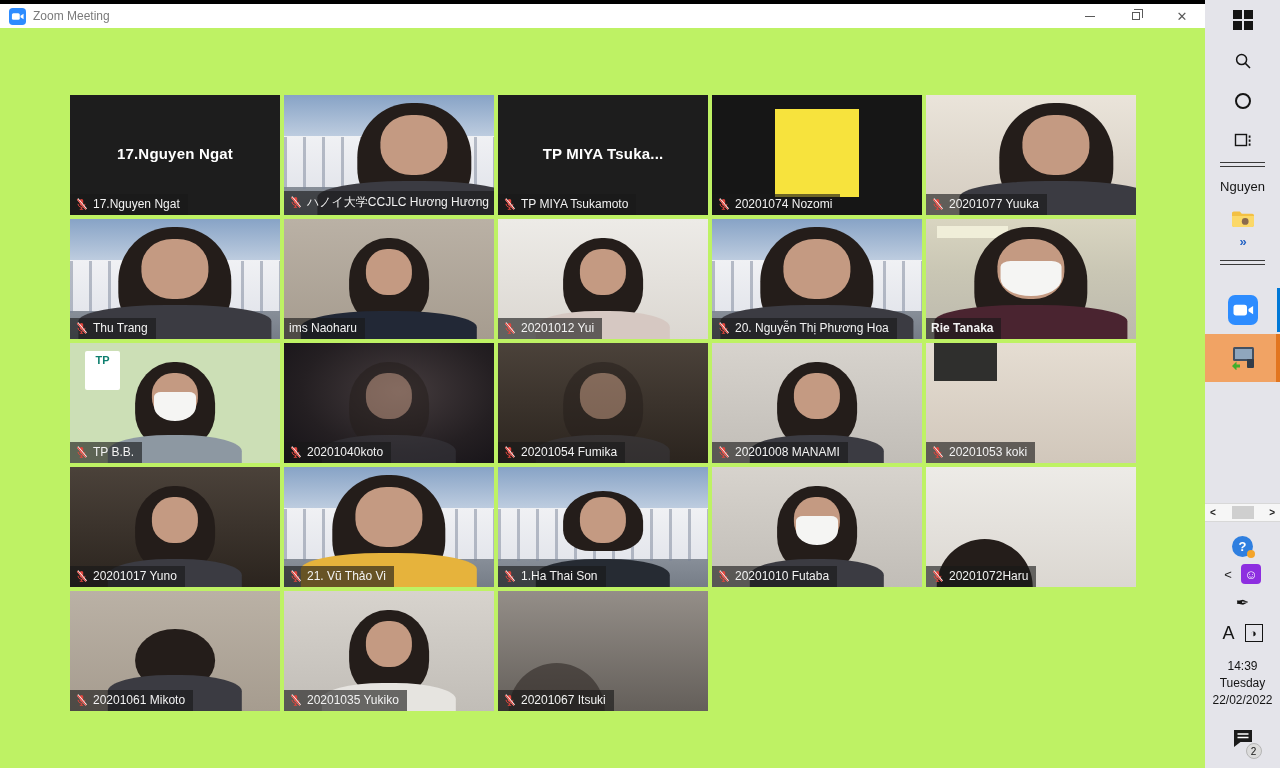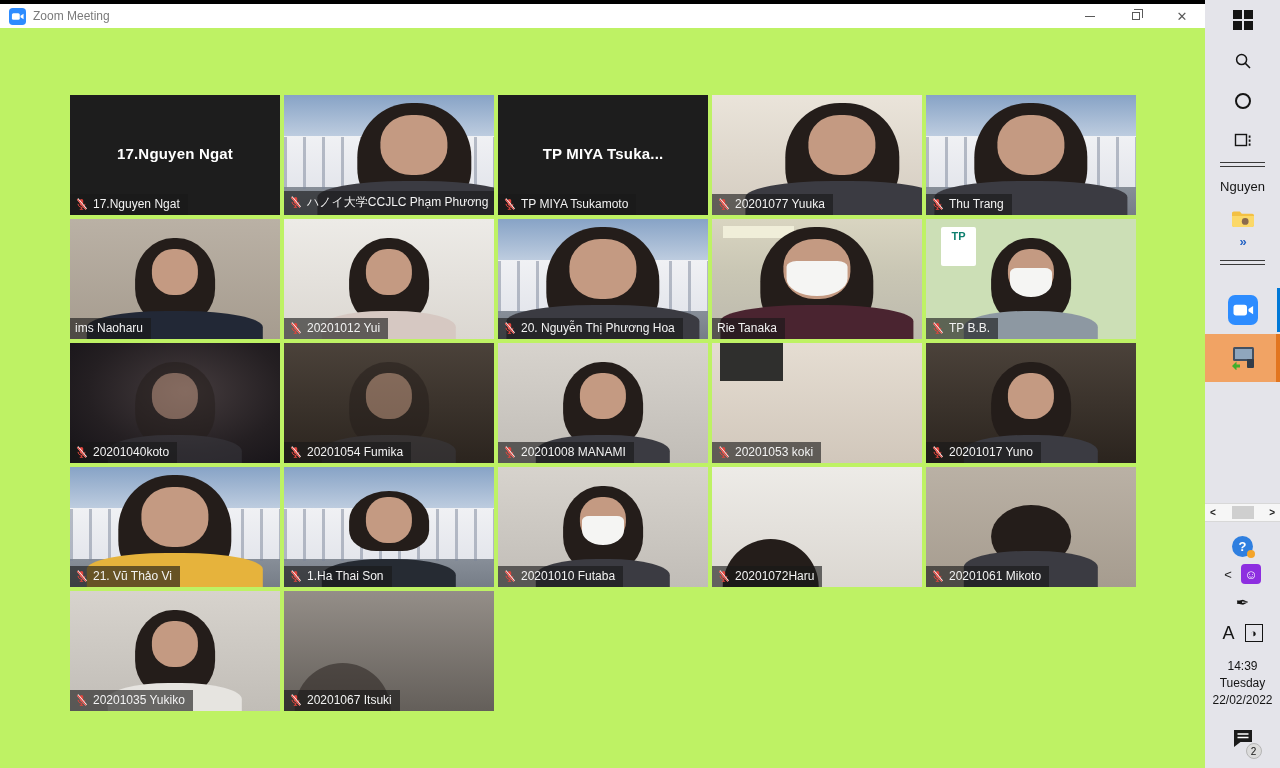--- a/index.html
+++ b/index.html
@@ -17,21 +17,21 @@
   .glyph-min { width:10px; height:1px; background:#5a5a5a; display:block; }
   .glyph-restore { width:8px; height:8px; border:1px solid #5a5a5a; position:relative; display:block; }
   .glyph-restore::before { content:''; position:absolute; left:1px; top:-4px; width:8px; height:8px;
                            border-top:1px solid #5a5a5a; border-right:1px solid #5a5a5a; }
   .glyph-close { font-size:13px; color:#5a5a5a; line-height:1; }
 
   
   .stage { position:absolute; left:70px; top:91px; width:1066px;
            display:grid; grid-template-columns:repeat(5,210px); grid-auto-rows:120px; gap:4px; }
   .tile { position:relative; overflow:hidden; background:#1c1c1c; }
-  .tile.active { outline:3px solid #bdd952; outline-offset:-3px; }
+  .tile.active { outline:3px solid #bdd952; outline-offset:-3px;font-weight:bold; }
   .video { position:absolute; inset:0; }
 
   
   .sc-dark { background:#1d1d1d; }
   .sc-building { background:
       repeating-linear-gradient(90deg, rgba(122,132,152,.5) 0 3px, rgba(0,0,0,0) 3px 19px) 0 42px/100% 52px no-repeat,
       linear-gradient(180deg,#87a3c6 0%,#bdccdf 34%,#f0f1f4 34%,#e4e6ec 77%,#878e98 77%,#767d87 100%); }
   .sc-room-beige { background:linear-gradient(180deg,#eae4da 0%,#d4ccc0 100%); }
   .sc-room-tan { background:linear-gradient(180deg,#bab1a5 0%,#a69c8f 100%); }
   .sc-room-white { background:linear-gradient(180deg,#edebe7 0%,#dbd7d1 100%); }
@@ -189,40 +189,54 @@
     </div>
 
     <div class="label">
       <svg class="mic" viewBox="0 0 16 16">
         <path d="M8 1.2c1.3 0 2.1.9 2.1 2.1v4c0 1.2-.8 2.1-2.1 2.1S5.9 8.5 5.9 7.3v-4c0-1.2.8-2.1 2.1-2.1z" fill="#e0443c"></path>
         <path d="M3.8 7.2c0 2.3 1.9 4.2 4.2 4.2s4.2-1.9 4.2-4.2" fill="none" stroke="#e0443c" stroke-width="1.2"></path>
         <path d="M8 11.4v2.1M5.9 13.9h4.2" stroke="#e0443c" stroke-width="1.2"></path>
         <line x1="3.2" y1="1.1" x2="13.8" y2="13.8" stroke="#ffffff" stroke-width="2.4"></line>
         <line x1="2.8" y1="1.4" x2="13.4" y2="14.1" stroke="#e0443c" stroke-width="1.5"></line>
       </svg>
-      <span class="nm">ハノイ大学CCJLC Phạm Phương</span>
+      <span class="nm">ハノイ大学CCJLC Hương Hương</span>
     </div>
   </div>
 
   <div class="tile">
     <div class="video sc-dark"></div>
 
     <div class="center-name">TP MIYA Tsuka...</div>
     <div class="label">
       <svg class="mic" viewBox="0 0 16 16">
         <path d="M8 1.2c1.3 0 2.1.9 2.1 2.1v4c0 1.2-.8 2.1-2.1 2.1S5.9 8.5 5.9 7.3v-4c0-1.2.8-2.1 2.1-2.1z" fill="#e0443c"></path>
         <path d="M3.8 7.2c0 2.3 1.9 4.2 4.2 4.2s4.2-1.9 4.2-4.2" fill="none" stroke="#e0443c" stroke-width="1.2"></path>
         <path d="M8 11.4v2.1M5.9 13.9h4.2" stroke="#e0443c" stroke-width="1.2"></path>
         <line x1="3.2" y1="1.1" x2="13.8" y2="13.8" stroke="#ffffff" stroke-width="2.4"></line>
         <line x1="2.8" y1="1.4" x2="13.4" y2="14.1" stroke="#e0443c" stroke-width="1.5"></line>
       </svg>
       <span class="nm">TP MIYA Tsukamoto</span>
     </div>
   </div>
 
+  <div class="tile">
+    <div class="video sc-yellowcard"></div>
+
+    <div class="label">
+      <svg class="mic" viewBox="0 0 16 16">
+        <path d="M8 1.2c1.3 0 2.1.9 2.1 2.1v4c0 1.2-.8 2.1-2.1 2.1S5.9 8.5 5.9 7.3v-4c0-1.2.8-2.1 2.1-2.1z" fill="#e0443c"></path>
+        <path d="M3.8 7.2c0 2.3 1.9 4.2 4.2 4.2s4.2-1.9 4.2-4.2" fill="none" stroke="#e0443c" stroke-width="1.2"></path>
+        <path d="M8 11.4v2.1M5.9 13.9h4.2" stroke="#e0443c" stroke-width="1.2"></path>
+        <line x1="3.2" y1="1.1" x2="13.8" y2="13.8" stroke="#ffffff" stroke-width="2.4"></line>
+        <line x1="2.8" y1="1.4" x2="13.4" y2="14.1" stroke="#e0443c" stroke-width="1.5"></line>
+      </svg>
+      <span class="nm">20201074 Nozomi</span>
+    </div>
+  </div>
 
   <div class="tile">
     <div class="video sc-room-beige"></div>
     <div class="fig f-right f-big">
       <div class="hair"></div>
       <div class="face"></div>
 
       <div class="body"></div>
     </div>
 

